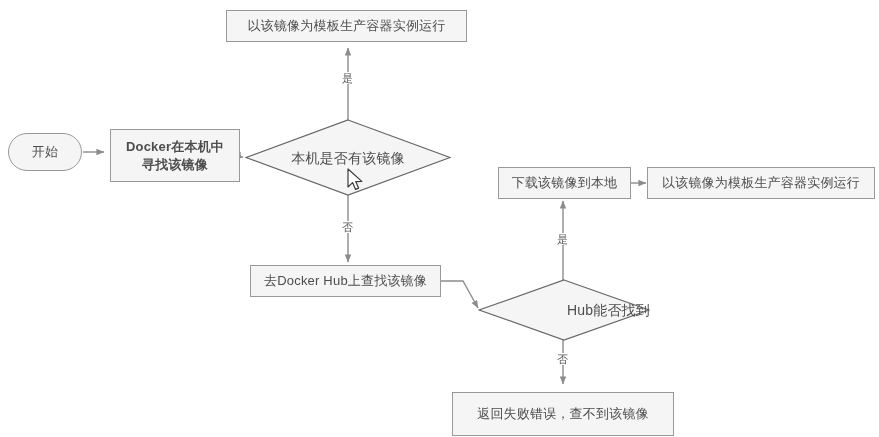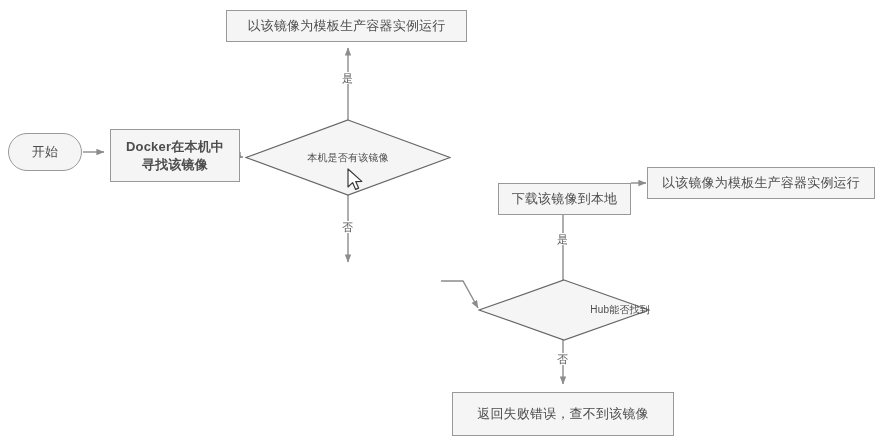--- a/index.html
+++ b/index.html
@@ -49,21 +49,21 @@
     text-align: right;
   }
   .decision {
     background: transparent;
     border: 0;
   }
   .decision .dlabel {
     position: relative;
     z-index: 2;
     color: #4d4d4d;
-    font-size: 10px;
+    font-size: 14px;
     white-space: nowrap;
   }
   .decision svg {
     position: absolute;
     left: 0;
     top: 0;
     width: 100%;
     height: 100%;
     z-index: 1;
   }
@@ -142,29 +142,32 @@
     <svg viewBox="0 0 206 77" preserveAspectRatio="none">
       <polygon points="103,1 205,38.5 103,76 1,38.5" fill="#f5f5f5" stroke="#666666" stroke-width="1.2"></polygon>
     </svg>
     <span class="dlabel">本机是否有该镜像</span>
   </div>
 
   <div class="node proc" style="left:226px; top:10px; width:241px; height:32px;">
     <span>以该镜像为模板生产容器实例运行</span>
   </div>
 
+  <div class="node proc" style="left:250px; top:265px; width:191px; height:32px;">
+    <span>去Docker Hub上查找该镜像</span>
+  </div>
 
   <div class="node decision" style="left:478px; top:279px; width:172px; height:62px;justify-content:flex-end;">
     <svg viewBox="0 0 172 62" preserveAspectRatio="none">
       <polygon points="86,1 171,31 86,61 1,31" fill="#f5f5f5" stroke="#666666" stroke-width="1.2"></polygon>
     </svg>
     <span class="dlabel">Hub能否找到</span>
   </div>
 
-  <div class="node proc" style="left:498px; top:167px; width:133px; height:32px;margin-top:16px;">
+  <div class="node proc" style="left:498px; top:167px; width:133px; height:32px;">
     <span>下载该镜像到本地</span>
   </div>
 
   <div class="node proc" style="left:647px; top:167px; width:228px; height:32px;">
     <span>以该镜像为模板生产容器实例运行</span>
   </div>
 
   <div class="node proc" style="left:452px; top:392px; width:222px; height:44px;">
     <span>返回失败错误，查不到该镜像</span>
   </div>

